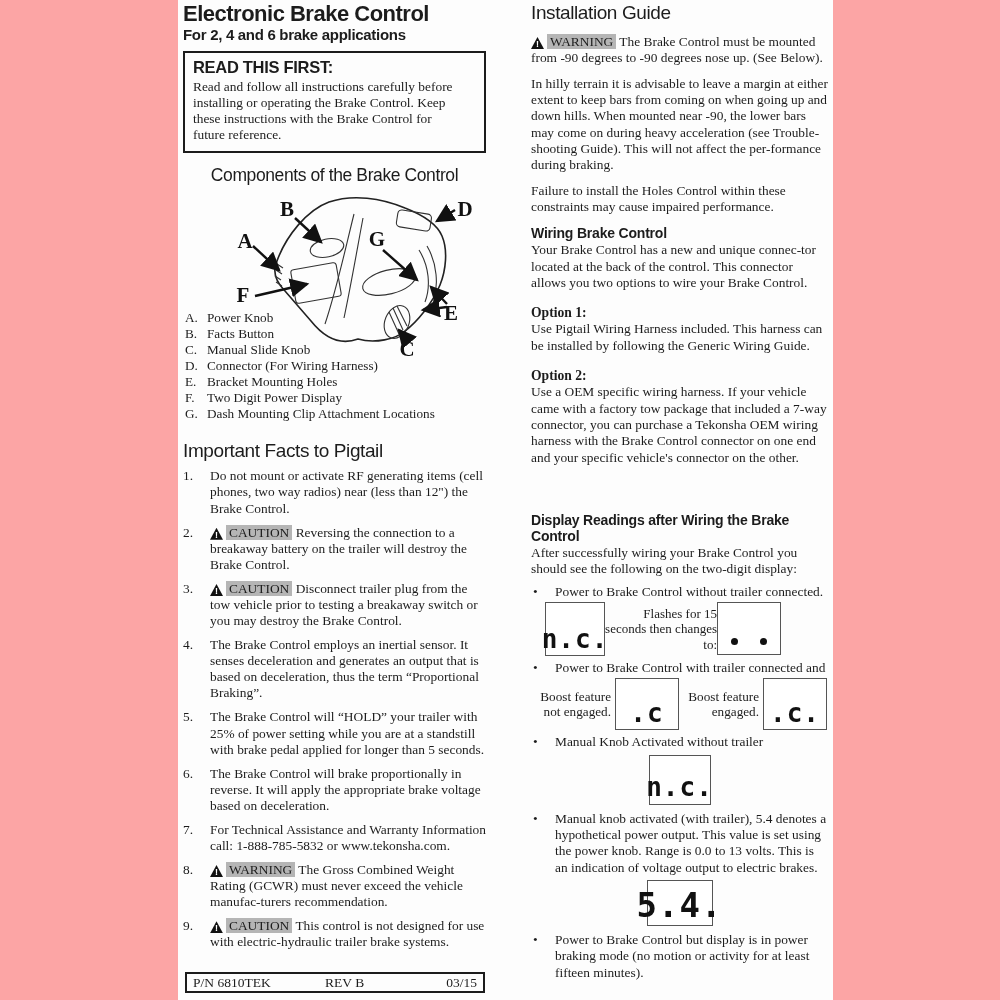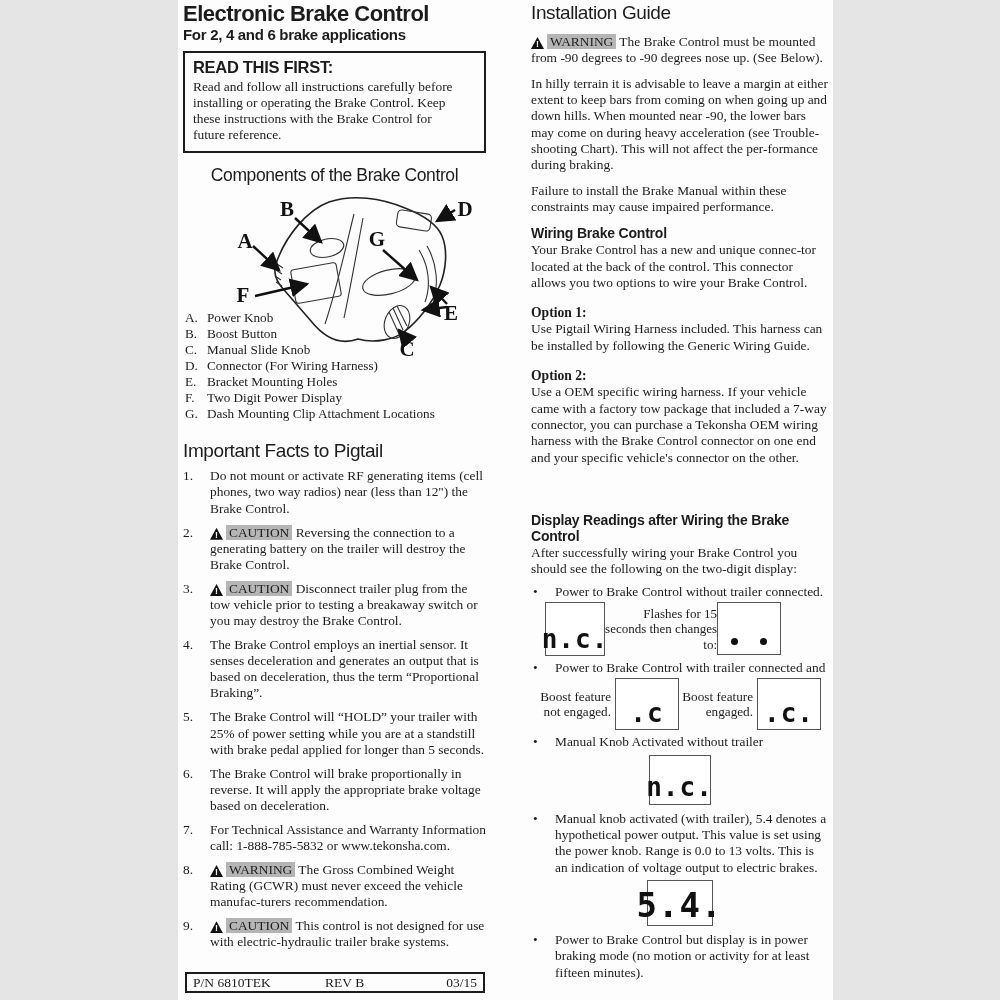--- a/index.html
+++ b/index.html
@@ -1,16 +1,16 @@
 <!DOCTYPE html>
 <html><head>
 <meta charset="utf-8">
 <style>
   html,body{margin:0;padding:0;background:#000;}
-  .canvas{position:relative;width:1000px;height:1000px;background:#e5e5e5;overflow:hidden;
+  .canvas{position:relative;width:1000px;height:1000px;background:#fca5a5;overflow:hidden;
           font-family:"Liberation Serif", serif;color:#1c1c1c;}
   .page{position:absolute;left:178px;top:0;width:655px;height:1000px;background:#fdfdfd;}
   .col{position:absolute;top:0;}
   .col-left{left:5px;width:303px;}
   .col-right{left:353px;width:297px;}
 
   
   .h1{font-family:"Liberation Sans",sans-serif;font-weight:bold;font-size:22px;
       letter-spacing:-0.5px;line-height:1.05;margin:2px 0 0 0;}
   .h1-sub{font-family:"Liberation Sans",sans-serif;font-weight:bold;font-size:15px;
@@ -142,21 +142,21 @@
 
       <div class="comp-list">
 
           <div class="row">
             <span class="key">A.</span>
             <span>Power Knob</span>
           </div>
 
           <div class="row">
             <span class="key">B.</span>
-            <span>Boost Button</span>
+            <span>Facts Button</span>
           </div>
 
           <div class="row">
             <span class="key">C.</span>
             <span>Manual Slide Knob</span>
           </div>
 
           <div class="row">
             <span class="key">D.</span>
             <span>Connector (For Wiring Harness)</span>
@@ -183,21 +183,21 @@
 
     <div class="facts">
 
         <div class="fact">
           <span class="num">1.</span>
           <span class="txt"><span>Do not mount or activate RF generating items (cell phones, two way radios) near (less than 12") the Brake Control.</span></span>
         </div>
 
         <div class="fact">
           <span class="num">2.</span>
-          <span class="txt"><span><span class="tri">!</span><span class="badge">CAUTION</span> </span><span>Reversing the connection to a generating battery on the trailer will destroy the Brake Control.</span></span>
+          <span class="txt"><span><span class="tri">!</span><span class="badge">CAUTION</span> </span><span>Reversing the connection to a breakaway battery on the trailer will destroy the Brake Control.</span></span>
         </div>
 
         <div class="fact">
           <span class="num">3.</span>
           <span class="txt"><span><span class="tri">!</span><span class="badge">CAUTION</span> </span><span>Disconnect trailer plug from the tow vehicle prior to testing a breakaway switch or you may destroy the Brake Control.</span></span>
         </div>
 
         <div class="fact">
           <span class="num">4.</span>
           <span class="txt"><span>The Brake Control employs an inertial sensor. It senses deceleration and generates an output that is based on deceleration, thus the term “Proportional Braking”.</span></span>
@@ -237,22 +237,22 @@
   </div>
 
   <div class="col col-right">
     <div class="h2" style="margin-top:2px">Installation Guide</div>
 
     <div class="para" style="margin-top:10px">
       <span class="tri">!</span><span class="badge">WARNING</span>
       <span>The Brake Control must be mounted from -90 degrees to -90 degrees nose up. (See Below).</span>
     </div>
 
-    <div class="para">In hilly terrain it is advisable to leave a margin at either extent to keep bars from coming on when going up and down hills. When mounted near -90, the lower bars may come on during heavy acceleration (see Trouble-shooting Chart). This will not affect the per-formance during braking.</div>
-    <div class="para">Failure to install the Brake Manual within these constraints may cause impaired performance.</div>
+    <div class="para">In hilly terrain it is advisable to leave a margin at either extent to keep bars from coming on when going up and down hills. When mounted near -90, the lower bars may come on during heavy acceleration (see Trouble-shooting Guide). This will not affect the per-formance during braking.</div>
+    <div class="para">Failure to install the Holes Control within these constraints may cause impaired performance.</div>
 
     <div class="h3">Wiring Brake Control</div>
     <div class="para">Your Brake Control has a new and unique connec-tor located at the back of the control. This connector allows you two options to wire your Brake Control.</div>
 
     <div class="opt-head">Option 1:</div>
     <div class="para">Use Pigtail Wiring Harness included. This harness can be installed by following the Generic Wiring Guide.</div>
 
     <div class="opt-head">Option 2:</div>
     <div class="para">Use a OEM specific wiring harness. If your vehicle came with a factory tow package that included a 7-way connector, you can purchase a Tekonsha OEM wiring harness with the Brake Control connector on one end and your specific vehicle's connector on the other.</div>
 
@@ -278,21 +278,21 @@
 
     <div class="bullet">
       <span class="dot">•</span>
       <span class="btxt">Power to Brake Control with trailer connected and</span>
     </div>
     <div class="boost-row">
       <div class="boost-lbl">Boost feature not engaged.</div>
       <div class="seg-box" style="width:64px;height:52px;margin-left:4px">
         <span class="seg" style="font-size:26px">.c</span>
       </div>
-      <div class="boost-lbl" style="margin-left:0">Boost feature engaged.</div>
+      <div class="boost-lbl" style="margin-left:6px">Boost feature engaged.</div>
       <div class="seg-box" style="width:64px;height:52px;margin-left:4px">
         <span class="seg" style="font-size:26px">.c.</span>
       </div>
     </div>
 
     <div class="bullet">
       <span class="dot">•</span>
       <span class="btxt">Manual Knob Activated without trailer</span>
     </div>
     <div class="center-box">

